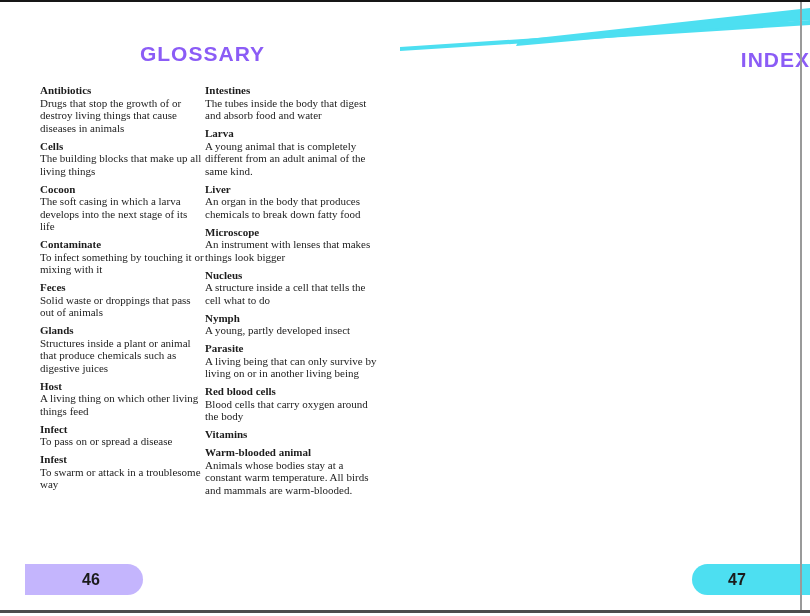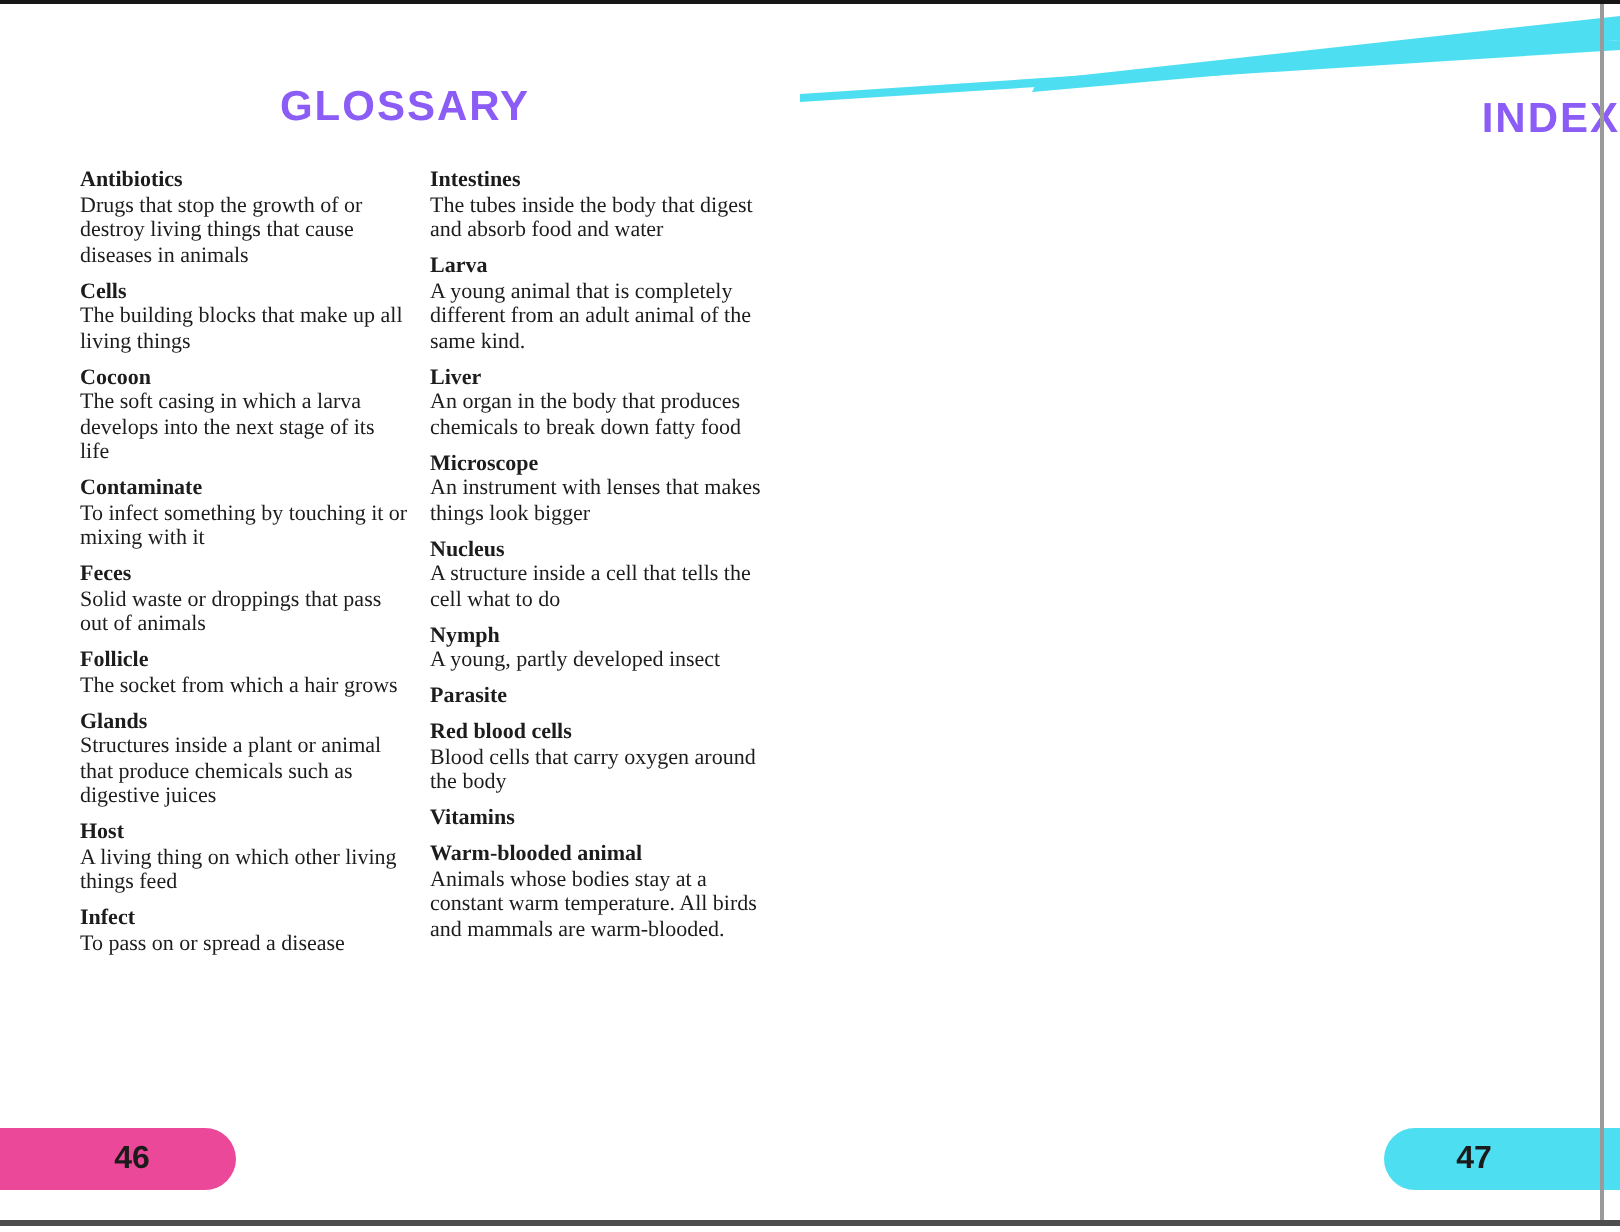--- a/index.html
+++ b/index.html
@@ -16,21 +16,21 @@
   .page.right{left:405px;}
 
   .page-title{
     font-family:"Liberation Sans", sans-serif;font-weight:bold;font-size:21px;
     letter-spacing:1px;text-align:center;margin:0;position:absolute;top:42px;left:0;right:0;
     color:#8b5cf6;
   }
   .page.right .page-title{top:48px;text-align:right;}
 
   
-  .gloss-cols{position:absolute;left:40px;top:84px;width:350px;display:flex;gap:11px;}
+  .gloss-cols{position:absolute;left:40px;top:84px;width:350px;display:flex;gap:1px;}
   .gloss-col{font-size:11px;line-height:12.5px;}
   .gloss-col.c0{width:164px;}
   .gloss-col.c1{width:175px;}
   .gentry{margin-bottom:5.5px;}
   .gterm{font-weight:bold;}
   .gdef{}
 
   
   .swoosh{position:absolute;top:0;left:0;width:810px;height:70px;pointer-events:none;}
 
@@ -71,34 +71,34 @@
           </div>
           <div class="gentry">
             <div class="gterm">Contaminate</div>
             <div class="gdef">To infect something by touching it or mixing with it</div>
           </div>
           <div class="gentry">
             <div class="gterm">Feces</div>
             <div class="gdef">Solid waste or droppings that pass out of animals</div>
           </div>
           <div class="gentry">
-            <div class="gterm">Follicle</div>
-            <div class="gdef">The socket from which a hair grows</div>
-          </div>
-          <div class="gentry">
             <div class="gterm">Glands</div>
             <div class="gdef">Structures inside a plant or animal that produce chemicals such as digestive juices</div>
           </div>
           <div class="gentry">
             <div class="gterm">Host</div>
             <div class="gdef">A living thing on which other living things feed</div>
           </div>
           <div class="gentry">
             <div class="gterm">Infect</div>
             <div class="gdef">To pass on or spread a disease</div>
+          </div>
+          <div class="gentry">
+            <div class="gterm">Infest</div>
+            <div class="gdef">To swarm or attack in a troublesome way</div>
           </div>
         </div>
       <div class="gloss-col c1">
           <div class="gentry">
             <div class="gterm">Intestines</div>
             <div class="gdef">The tubes inside the body that digest and absorb food and water</div>
           </div>
           <div class="gentry">
             <div class="gterm">Larva</div>
             <div class="gdef">A young animal that is completely different from an adult animal of the same kind.</div>
@@ -114,35 +114,36 @@
           <div class="gentry">
             <div class="gterm">Nucleus</div>
             <div class="gdef">A structure inside a cell that tells the cell what to do</div>
           </div>
           <div class="gentry">
             <div class="gterm">Nymph</div>
             <div class="gdef">A young, partly developed insect</div>
           </div>
           <div class="gentry">
             <div class="gterm">Parasite</div>
+            <div class="gdef">A living being that can only survive by living on or in another living being</div>
           </div>
           <div class="gentry">
             <div class="gterm">Red blood cells</div>
             <div class="gdef">Blood cells that carry oxygen around the body</div>
           </div>
           <div class="gentry">
             <div class="gterm">Vitamins</div>
           </div>
           <div class="gentry">
             <div class="gterm">Warm-blooded animal</div>
             <div class="gdef">Animals whose bodies stay at a constant warm temperature. All birds and mammals are warm-blooded.</div>
           </div>
         </div>
     </div>
-    <div class="pill left accent-bg" style="background: #ec4899;">46</div>
+    <div class="pill left accent-bg" style="background: #c4b5fd; margin-left: 25px;">46</div>
   </div>
 
   <div class="page right">
     <h1 class="page-title">INDEX</h1>
 
     <div class="pill right accent-bg" style="background: rgb(77, 223, 241);">47</div>
   </div>
 
   <div class="edge-top"></div>
   <div class="edge-right"></div>

